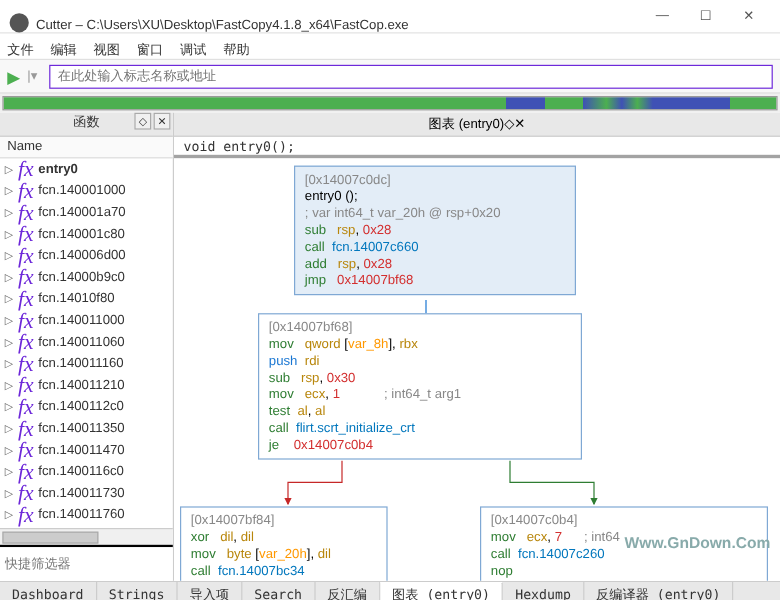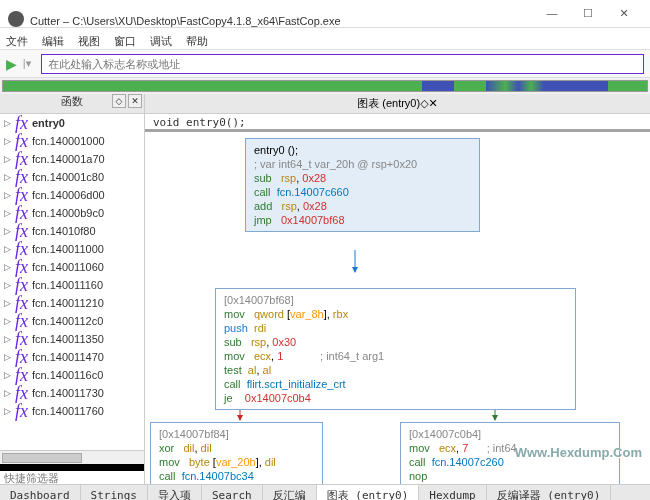--- a/index.html
+++ b/index.html
@@ -20,21 +20,21 @@
 .panehdr{height:20px;background:#e8e8e8;border-bottom:1px solid #ccc;display:flex;justify-content:center;position:relative;color:#333}
 .panehdr .pbtns{position:absolute;right:2px;display:flex;gap:2px}
 .panehdr .pbtns span{width:14px;height:14px;border:1px solid #aaa;display:flex;align-items:center;justify-content:center;font-size:9px;cursor:pointer;background:#f0f0f0}
 .colhdr{height:18px;background:#fafafa;border-bottom:1px solid #ddd;padding:2px 6px;color:#333}
 .fnlist{flex:1;overflow:hidden}
 .fnitem{display:flex;align-items:center;height:18px;padding:0 4px;gap:4px;cursor:pointer}
 .fnitem .arr{color:#666;font-size:9px}
 .fnitem .fx{font-style:italic;color:#6d28d9;font-family:serif;font-size:18px}
 .fnitem .fn{color:#333}
 .fnitem.bold .fn{font-weight:bold}
-.filter{height:20px;border-top:7px solid #000000}
+.filter{height:30px;border-top:2px solid #000000}
 .filter input{width:100%;height:100%;border:none;padding:0 4px;color:#999}
 .right{flex:1;background:#fff;display:flex;flex-direction:column;position:relative}
 .graphhdr{height:20px;background:#e8e8e8;border-bottom:1px solid #ccc;display:flex;align-items:center;justify-content:center;position:relative}
 .sig{height:18px;padding:2px 8px;font-family:monospace;color:#333;border-bottom:3px solid #a3a3a3}
 .graph{flex:1;position:relative;overflow:hidden;background:#fff}
 .node{position:absolute;border:1px solid #7fa8d4;background:#fff;font-family:monospace;font-size:10px;line-height:14px;padding:4px 8px}
 .node.sel{background:#e3edf7}
 .node .addr{color:#888}
 .node .kw{color:#2e7d32}
 .node .kwred{color:#c62828}
@@ -82,20 +82,21 @@
 
 <div class="main">
   <div class="left">
     <div class="panehdr">
       <span>函数</span>
       <div class="pbtns">
           <span>◇</span>
           <span>✕</span>
         </div>
     </div>
+    <div class="colhdr">Name</div>
     <div class="fnlist" id="fnlist">
         <div class="fnitem bold">
           <span class="arr">▷</span>
           <span class="fx">fx</span>
           <span class="fn">entry0</span>
         </div>
         <div class="fnitem">
           <span class="arr">▷</span>
           <span class="fx">fx</span>
           <span class="fn">fcn.140001000</span>
@@ -199,51 +200,52 @@
             </marker>
           <marker id="ar" markerWidth="6" markerHeight="6" refX="5" refY="3" orient="auto">
               <path d="M0,0 L6,3 L0,6 Z" fill="#c62828"></path>
             </marker>
         </defs>
         <path d="M210,118 L210,140" stroke="#1976d2" fill="none" marker-end="url(#ab)"></path>
         <path d="M140,252 L140,270 L95,270 L95,288" stroke="#c62828" fill="none" marker-end="url(#ar)"></path>
         <path d="M280,252 L280,270 L350,270 L350,288" stroke="#2e7d32" fill="none" marker-end="url(#ag)"></path>
       </svg>
       <div class="node sel" style="left:100px;top:6px;width:235px" id="n1">
+          <div class="addr">[0x14007c0dc]</div>
           <div>entry0 ();</div>
           <div class="cmt kwred">; var int64_t var_20h @ rsp+0x20</div>
           <div><span class="kw">sub</span>&nbsp;&nbsp;&nbsp;<span class="reg">rsp</span>, <span class="num">0x28</span></div>
           <div><span class="kw">call</span>&nbsp;&nbsp;<span class="fn">fcn.14007c660</span></div>
           <div><span class="kw">add</span>&nbsp;&nbsp;&nbsp;<span class="reg">rsp</span>, <span class="num">0x28</span></div>
           <div><span class="kw">jmp</span>&nbsp;&nbsp;&nbsp;<span class="num">0x14007bf68</span></div>
         </div>
-      <div class="node" style="left:70px;top:156px;width:361px" id="n2">
+      <div class="node" style="left:70px;top:129px;width:270px" id="n2">
           <div class="addr">[0x14007bf68]</div>
           <div><span class="kw">mov</span>&nbsp;&nbsp;&nbsp;<span class="reg">qword</span> [<span class="var">var_8h</span>], <span class="reg">rbx</span></div>
           <div><span class="kwblue">push</span>&nbsp;&nbsp;<span class="reg">rdi</span></div>
           <div><span class="kw">sub</span>&nbsp;&nbsp;&nbsp;<span class="reg">rsp</span>, <span class="num">0x30</span></div>
           <div><span class="kw">mov</span>&nbsp;&nbsp;&nbsp;<span class="reg">ecx</span>, <span class="num">1</span>&nbsp;&nbsp;&nbsp;&nbsp;&nbsp;&nbsp;&nbsp;&nbsp;&nbsp;&nbsp;&nbsp;&nbsp;<span class="cmt">; int64_t arg1</span></div>
           <div><span class="kw">test</span>&nbsp;&nbsp;<span class="reg">al</span>, <span class="reg">al</span></div>
           <div><span class="kw">call</span>&nbsp;&nbsp;<span class="fn">flirt.scrt_initialize_crt</span></div>
           <div><span class="kw">je</span>&nbsp;&nbsp;&nbsp;&nbsp;<span class="num">0x14007c0b4</span></div>
         </div>
       <div class="node" style="left:5px;top:290px;width:173px" id="n3">
           <div class="addr">[0x14007bf84]</div>
           <div><span class="kw">xor</span>&nbsp;&nbsp;&nbsp;<span class="reg">dil</span>, <span class="reg">dil</span></div>
           <div><span class="kw">mov</span>&nbsp;&nbsp;&nbsp;<span class="reg">byte</span> [<span class="var">var_20h</span>], <span class="reg">dil</span></div>
           <div><span class="kw">call</span>&nbsp;&nbsp;<span class="fn">fcn.14007bc34</span></div>
         </div>
-      <div class="node" style="left:255px;top:290px;width:220px" id="n4">
+      <div class="node" style="left:255px;top:290px;width:240px" id="n4">
           <div class="addr">[0x14007c0b4]</div>
           <div><span class="kw">mov</span>&nbsp;&nbsp;&nbsp;<span class="reg">ecx</span>, <span class="num">7</span>&nbsp;&nbsp;&nbsp;&nbsp;&nbsp;&nbsp;<span class="cmt">; int64</span></div>
           <div><span class="kw">call</span>&nbsp;&nbsp;<span class="fn">fcn.14007c260</span></div>
           <div><span class="kw">nop</span></div>
         </div>
     </div>
-    <div class="watermark">Www.Hexdump.Com</div>
+    <div class="watermark">Www.GnDown.Com</div>
   </div>
 </div>
 
 <div class="tabs" id="tabs">
     <div class="tab">Dashboard</div>
     <div class="tab">Strings</div>
     <div class="tab">导入项</div>
     <div class="tab">Search</div>
     <div class="tab">反汇编</div>
     <div class="tab active">图表 (entry0)</div>

